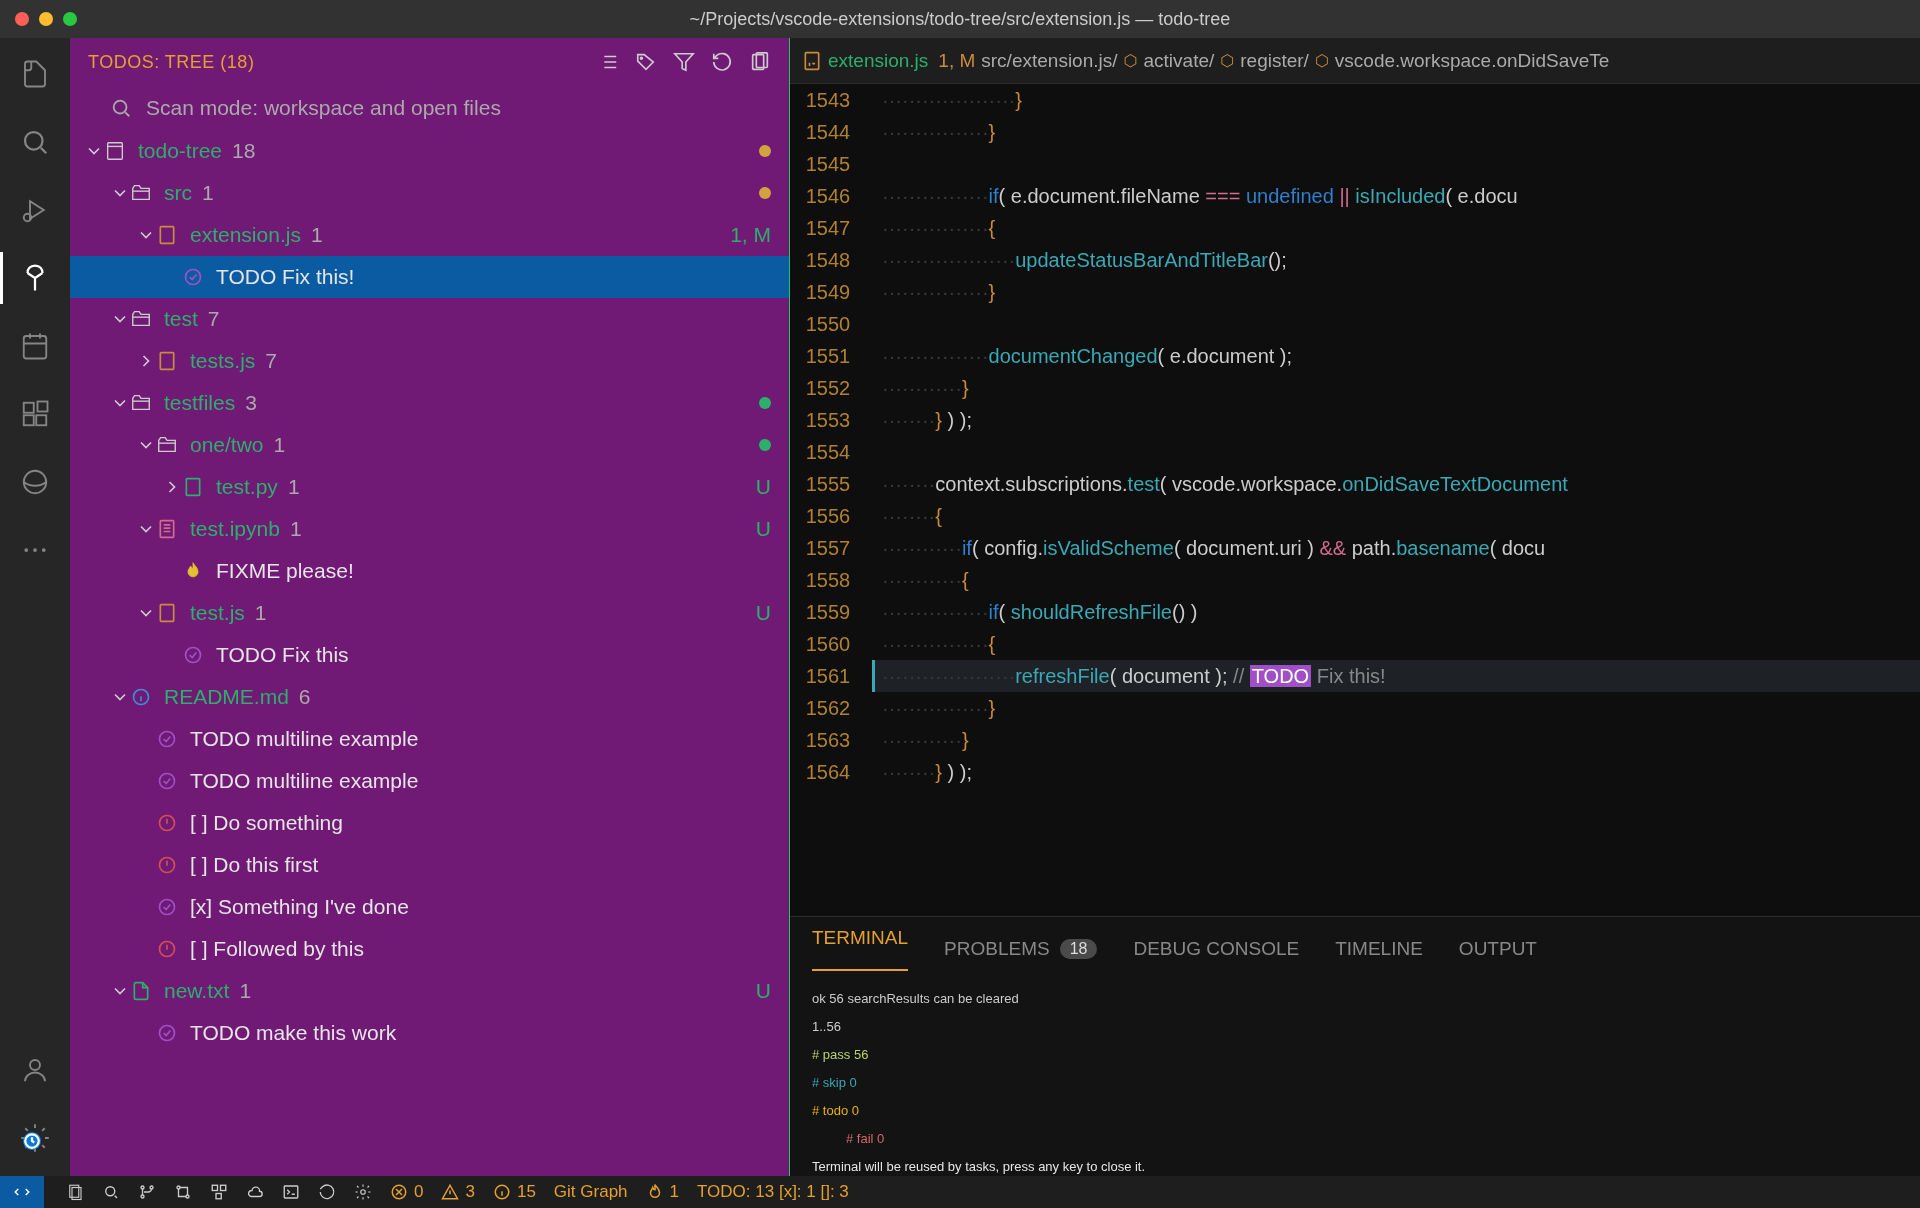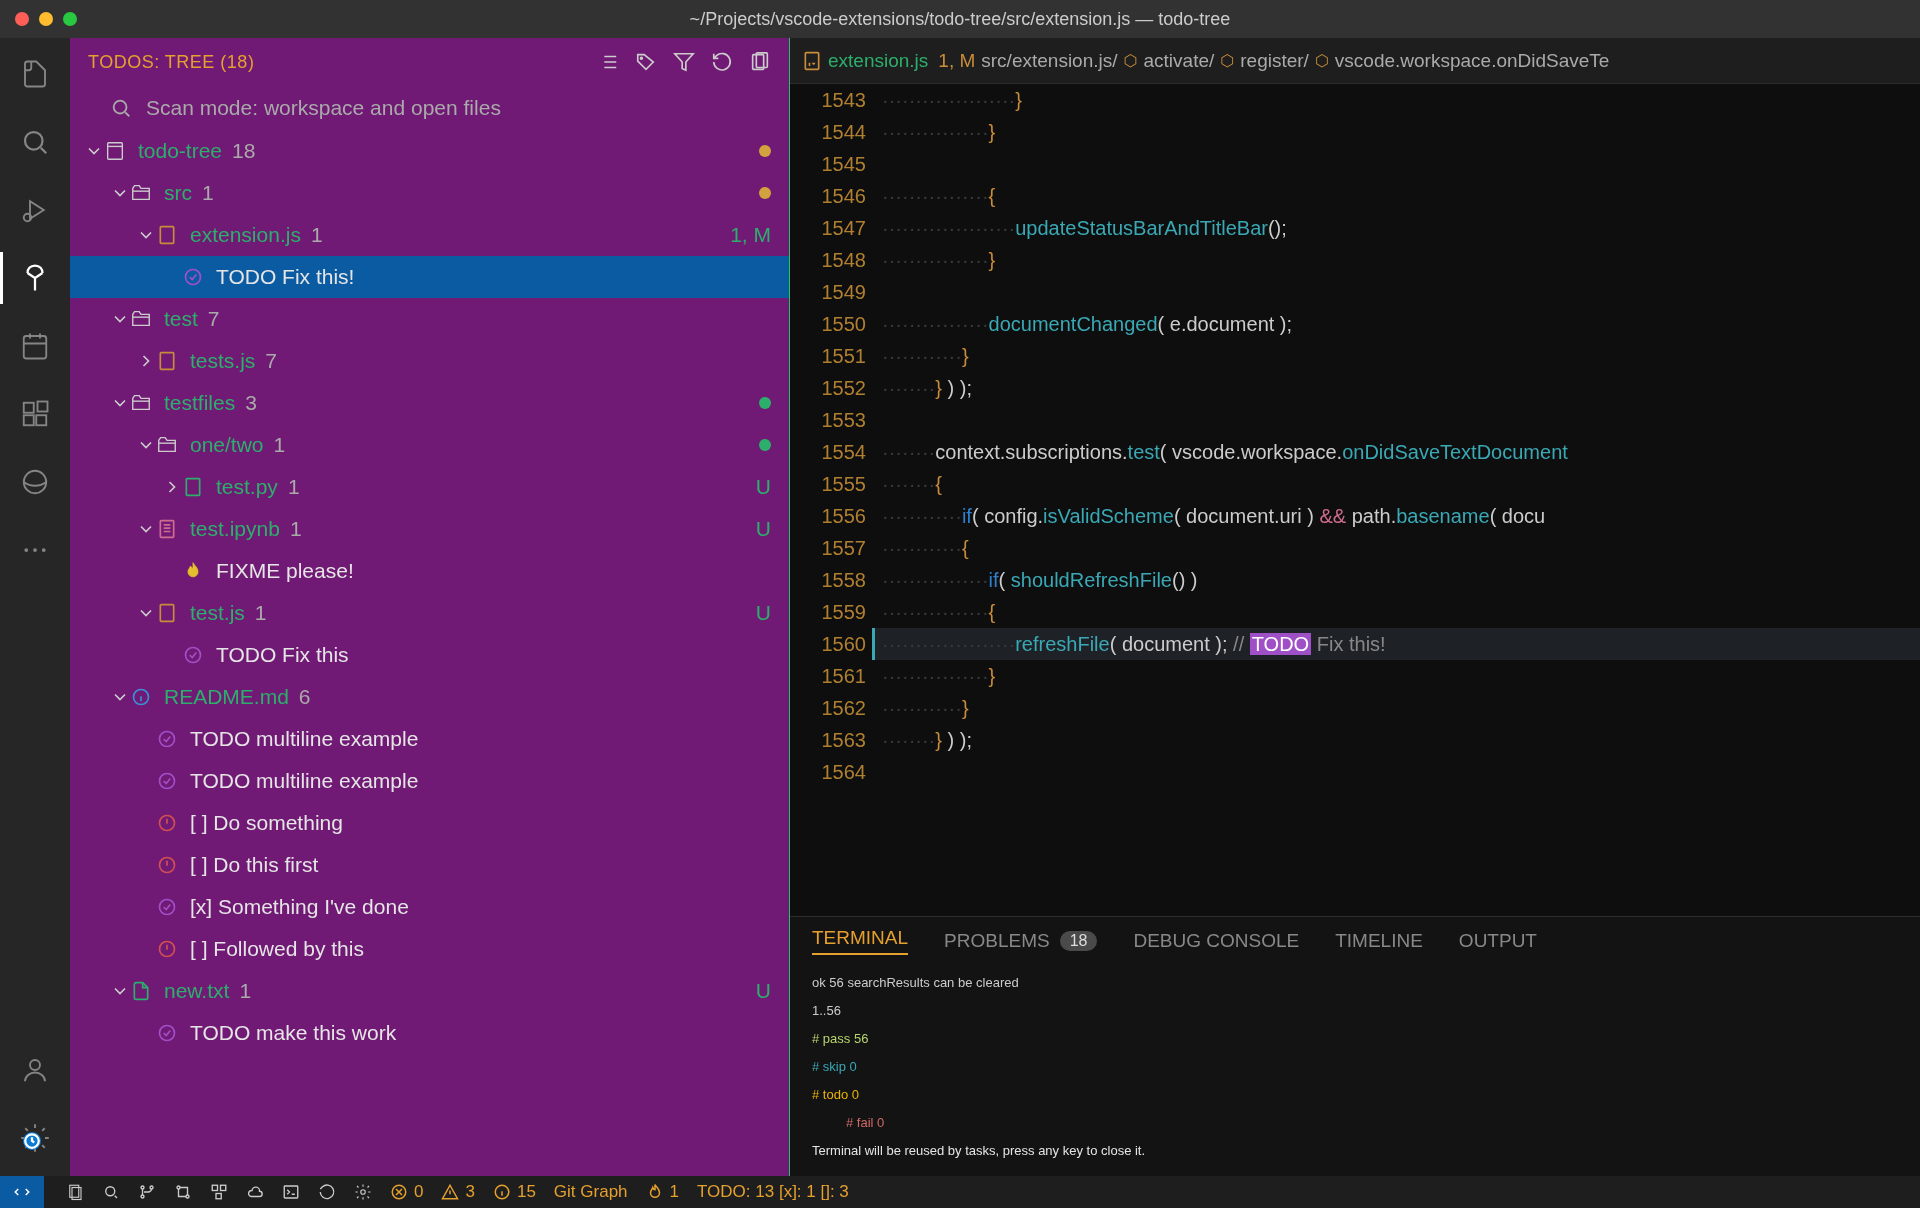--- a/index.html
+++ b/index.html
@@ -34,36 +34,36 @@
 .dot.yellow{background:#d1a23d}
 .dot.green{background:#2daf6c}
 .todo-text{color:#e5e5e5;font-size:21px}
 .editor{flex:1;display:flex;flex-direction:column;background:#0e0e0e}
 .tabbar{height:46px;display:flex;align-items:center;padding:0 12px;background:#1e1e1e;border-bottom:1px solid #2d2d2d;font-size:19px;gap:6px;overflow:hidden;white-space:nowrap}
 .tabbar .file{color:#2daf6c;margin-right:4px}
 .tabbar .mod{color:#c98c3a}
 .tabbar .crumb{color:#aaa;display:flex;align-items:center;gap:6px}
 .tabbar .cube{color:#c98c3a;font-size:16px}
 .code{flex:1;overflow:hidden;font-family:'SF Mono',Menlo,Consolas,monospace;font-size:20px;line-height:32px;display:flex}
-.lnums{width:82px;text-align:right;color:#b08030;padding-right:6px;user-select:none}
+.lnums{width:82px;text-align:center;color:#b08030;padding-right:6px;user-select:none}
 .lnums div{height:32px}
 .codelines{flex:1;overflow:hidden;position:relative}
 .codelines .line{height:32px;white-space:pre;padding-left:10px}
 .hl{background:rgba(50,60,70,.45)}
 .ws{color:#3a3a3a}
 .c-ylw{color:#c98c3a}
 .c-pnk{color:#d16b8f}
 .c-cyn{color:#3aa8b5}
 .c-key{color:#2f7fcd}
 .c-cmt{color:#888}
 .c-todo{background:#a050c7;color:#fff;padding:0 2px}
 .panel{height:260px;border-top:1px solid #2d2d2d;background:#131313;display:flex;flex-direction:column}
 .panel-tabs{display:flex;gap:36px;padding:10px 22px;font-size:19px;color:#888}
 .panel-tabs .tab{cursor:pointer;display:flex;align-items:center;gap:10px}
-.panel-tabs .tab.active{color:#e5a02e;border-bottom:2px solid #e5a02e;padding-bottom:4px}
+.panel-tabs .tab.active{color:#e5a02e;border-bottom:2px solid #e5a02e;padding-bottom:20px}
 .badge{background:#4a4a4a;color:#ddd;border-radius:12px;padding:1px 10px;font-size:16px}
 .terminal{flex:1;padding:4px 22px;font-family:'SF Mono',Menlo,Consolas,monospace;font-size:13px;line-height:28px;overflow:hidden}
 .terminal div{white-space:pre}
 .statusbar{height:32px;background:#1e1e1e;display:flex;align-items:center;font-size:17px;color:#ccc;padding:0 12px;gap:18px}
 .statusbar .remote{background:#0b5ba2;width:44px;height:32px;display:flex;align-items:center;justify-content:center;margin-left:-12px;margin-right:4px}
 .statusbar svg{width:18px;height:18px}
 .statusbar .item{display:flex;align-items:center;gap:6px;cursor:pointer}
 .sb-orange{color:#e5a02e}
 .folder-icon{stroke:#ccc;fill:none;stroke-width:1.5}
 .cursor-bar{position:absolute;left:0;width:3px;height:32px;background:#3aa8b5}
@@ -512,20 +512,21 @@
           <div>1560</div>
           <div>1561</div>
           <div>1562</div>
           <div>1563</div>
           <div>1564</div>
         </div>
       <div class="codelines" id="clines">
           <div class="line"><span class="ws">····················</span><span class="c-ylw">}</span></div>
           <div class="line"><span class="ws">················</span><span class="c-ylw">}</span></div>
           <div class="line"></div>
+          <div class="line"><span class="ws">················</span><span class="c-key">if</span>( e.document.fileName <span class="c-pnk">===</span> <span class="c-key">undefined</span> <span class="c-pnk">||</span> <span class="c-cyn">isIncluded</span>( e.docu</div>
           <div class="line"><span class="ws">················</span><span class="c-ylw">{</span></div>
           <div class="line"><span class="ws">····················</span><span class="c-cyn">updateStatusBarAndTitleBar</span>();</div>
           <div class="line"><span class="ws">················</span><span class="c-ylw">}</span></div>
           <div class="line"></div>
           <div class="line"><span class="ws">················</span><span class="c-cyn">documentChanged</span>( e.document );</div>
           <div class="line"><span class="ws">············</span><span class="c-ylw">}</span></div>
           <div class="line"><span class="ws">········</span><span class="c-ylw">}</span> ) );</div>
           <div class="line"></div>
           <div class="line"><span class="ws">········</span>context.subscriptions.<span class="c-cyn">test</span>( vscode.workspace.<span class="c-cyn">onDidSaveTextDocument</span></div>
           <div class="line"><span class="ws">········</span><span class="c-ylw">{</span></div>

